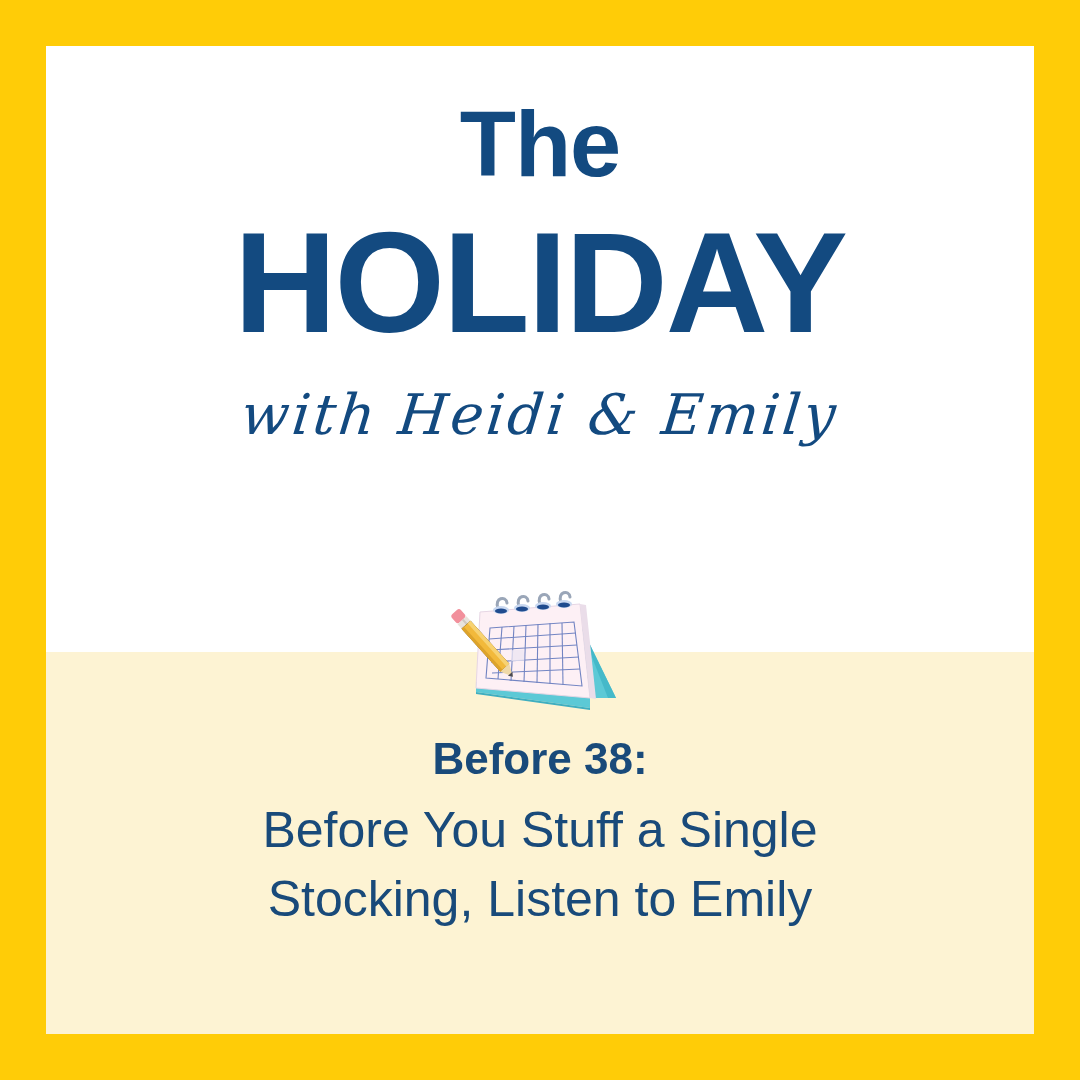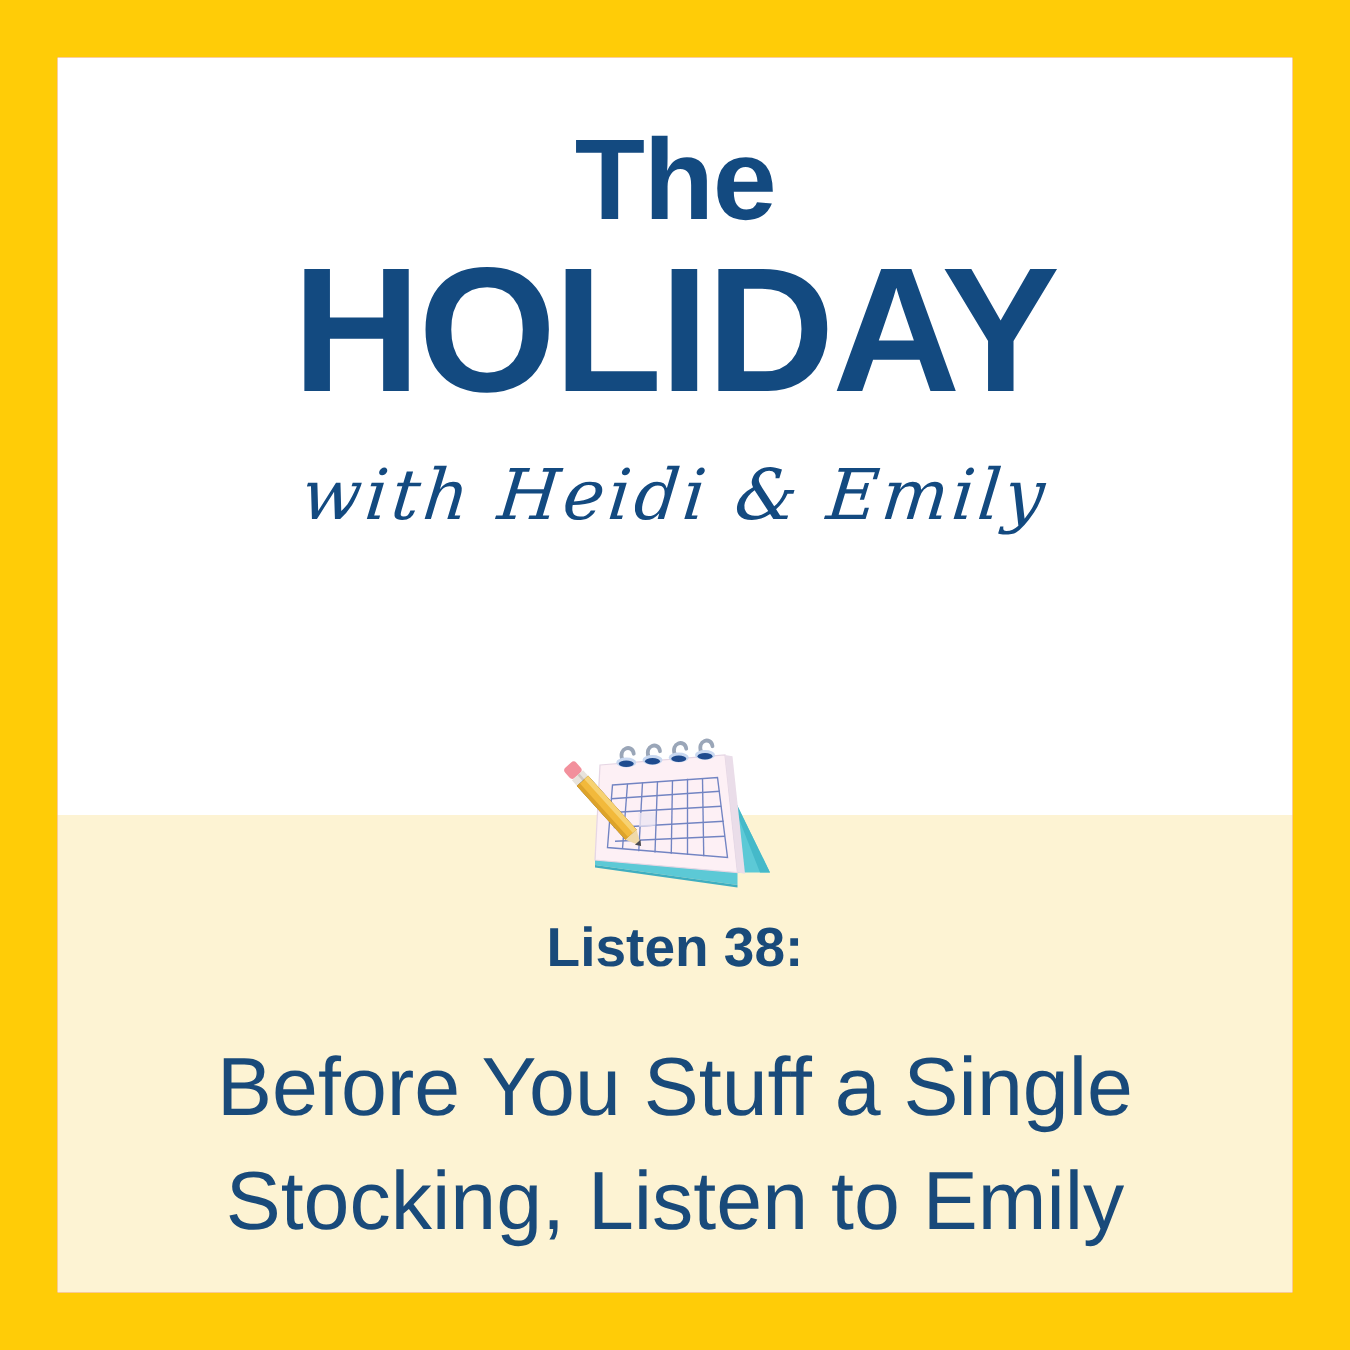--- a/index.html
+++ b/index.html
@@ -53,21 +53,21 @@
     font-size: 92px;
     font-weight: bold;
     line-height: 1.0;
     letter-spacing: -1px;
   }
   .title-main {
     font-size: 142px;
     font-weight: bold;
     line-height: 1.03;
     letter-spacing: -2px;
-    margin-top: 2px;
+    margin-top: 20px;
   }
   .title-main div { white-space: nowrap; }
 
   .tagline {
     margin-top: 26px;
     font-family: "DejaVu Serif", serif;
     font-style: italic;
     font-size: 56px;
     font-weight: normal;
     color: #134A80;
@@ -94,22 +94,22 @@
     width: 100%;
     text-align: center;
     color: #194A7A;
   }
   .episode-number {
     font-size: 44px;
     font-weight: bold;
     letter-spacing: 0px;
   }
   .episode-title {
-    margin-top: 40px;
-    font-size: 66px;
+    margin-top: 12px;
+    font-size: 50px;
     font-weight: normal;
     line-height: 1.38;
     letter-spacing: 0px;
   }
   .episode-title div { white-space: nowrap; }
 </style>
 </head>
 <body>
 
 <div id="cover">
@@ -191,21 +191,21 @@
           <rect x="29" y="35" width="58" height="3" fill="#DDA32B"></rect>
 
           <path d="M87 26 L99 32 L87 38 Z" fill="#F0D9A8"></path>
 
           <path d="M95 29 L99 32 L95 35 Z" fill="#4A4A52"></path>
         </g>
       </svg>
     </div>
 
     <div class="episode-block">
-      <div class="episode-number">Listen 38:</div>
+      <div class="episode-number">Before 38:</div>
       <div class="episode-title">
         <div>Before You Stuff a Single</div>
         <div>Stocking, Listen to Emily</div>
       </div>
     </div>
 
   </div>
 </div>
 
 </body></html>

